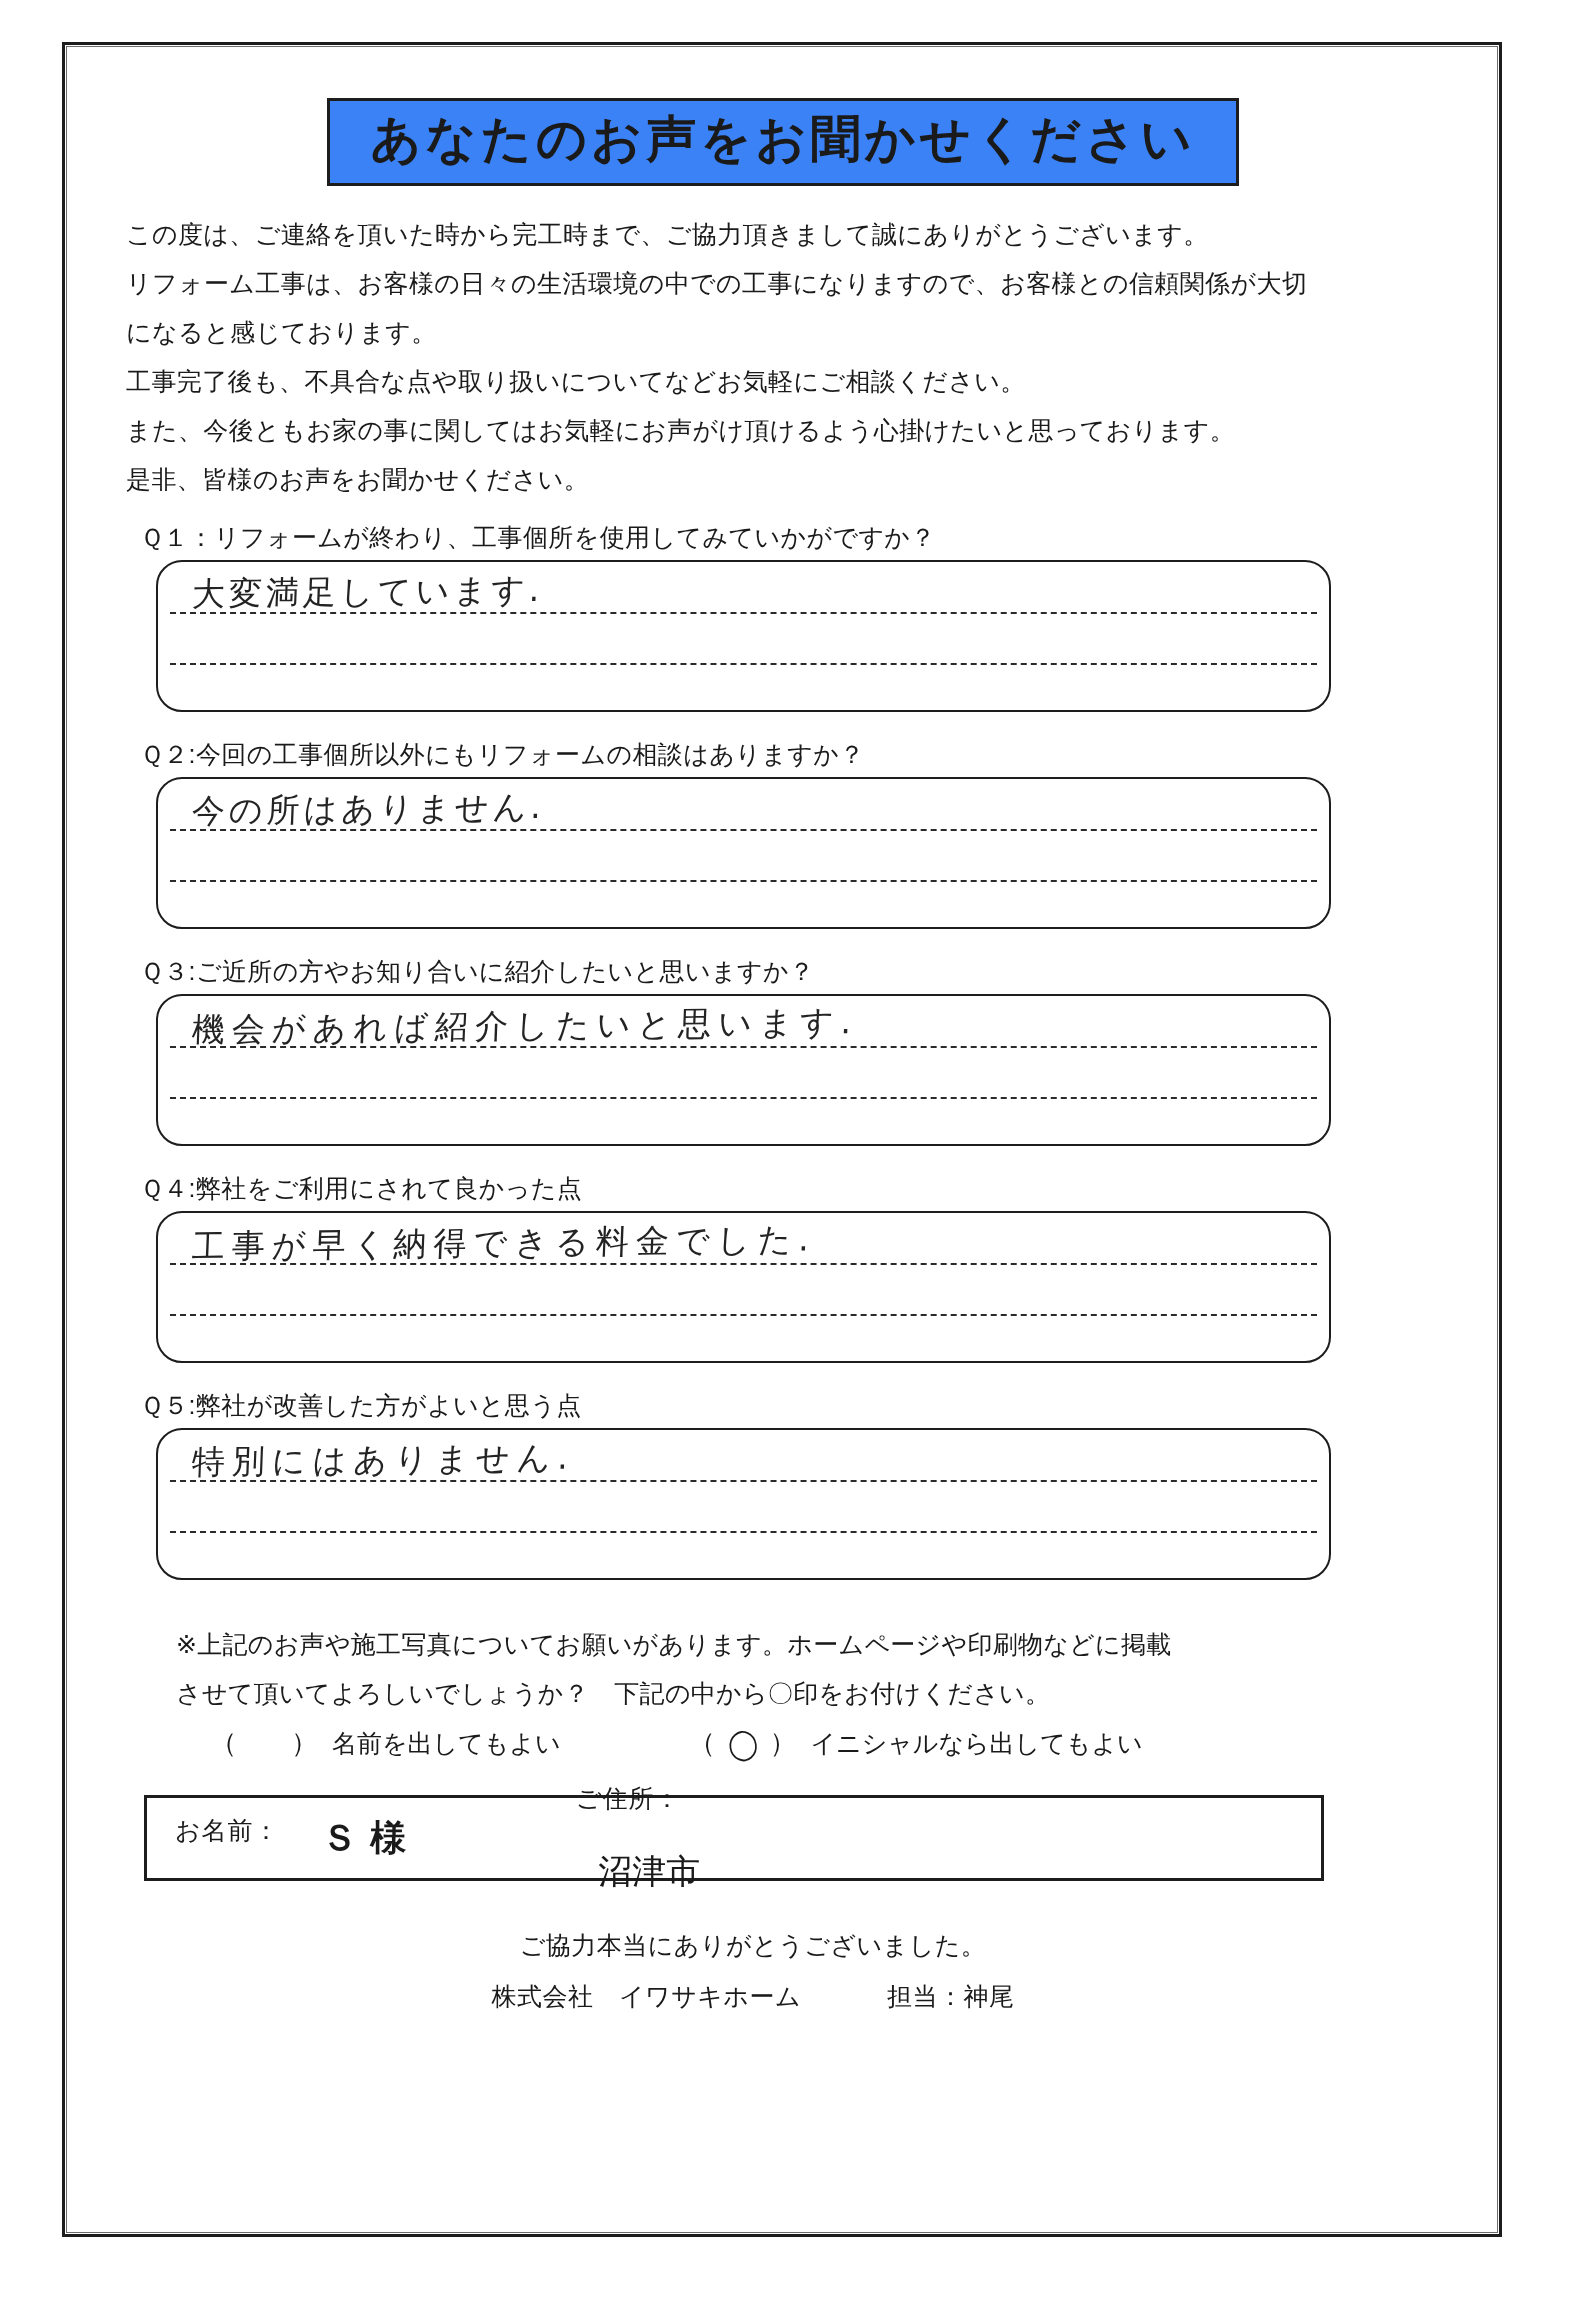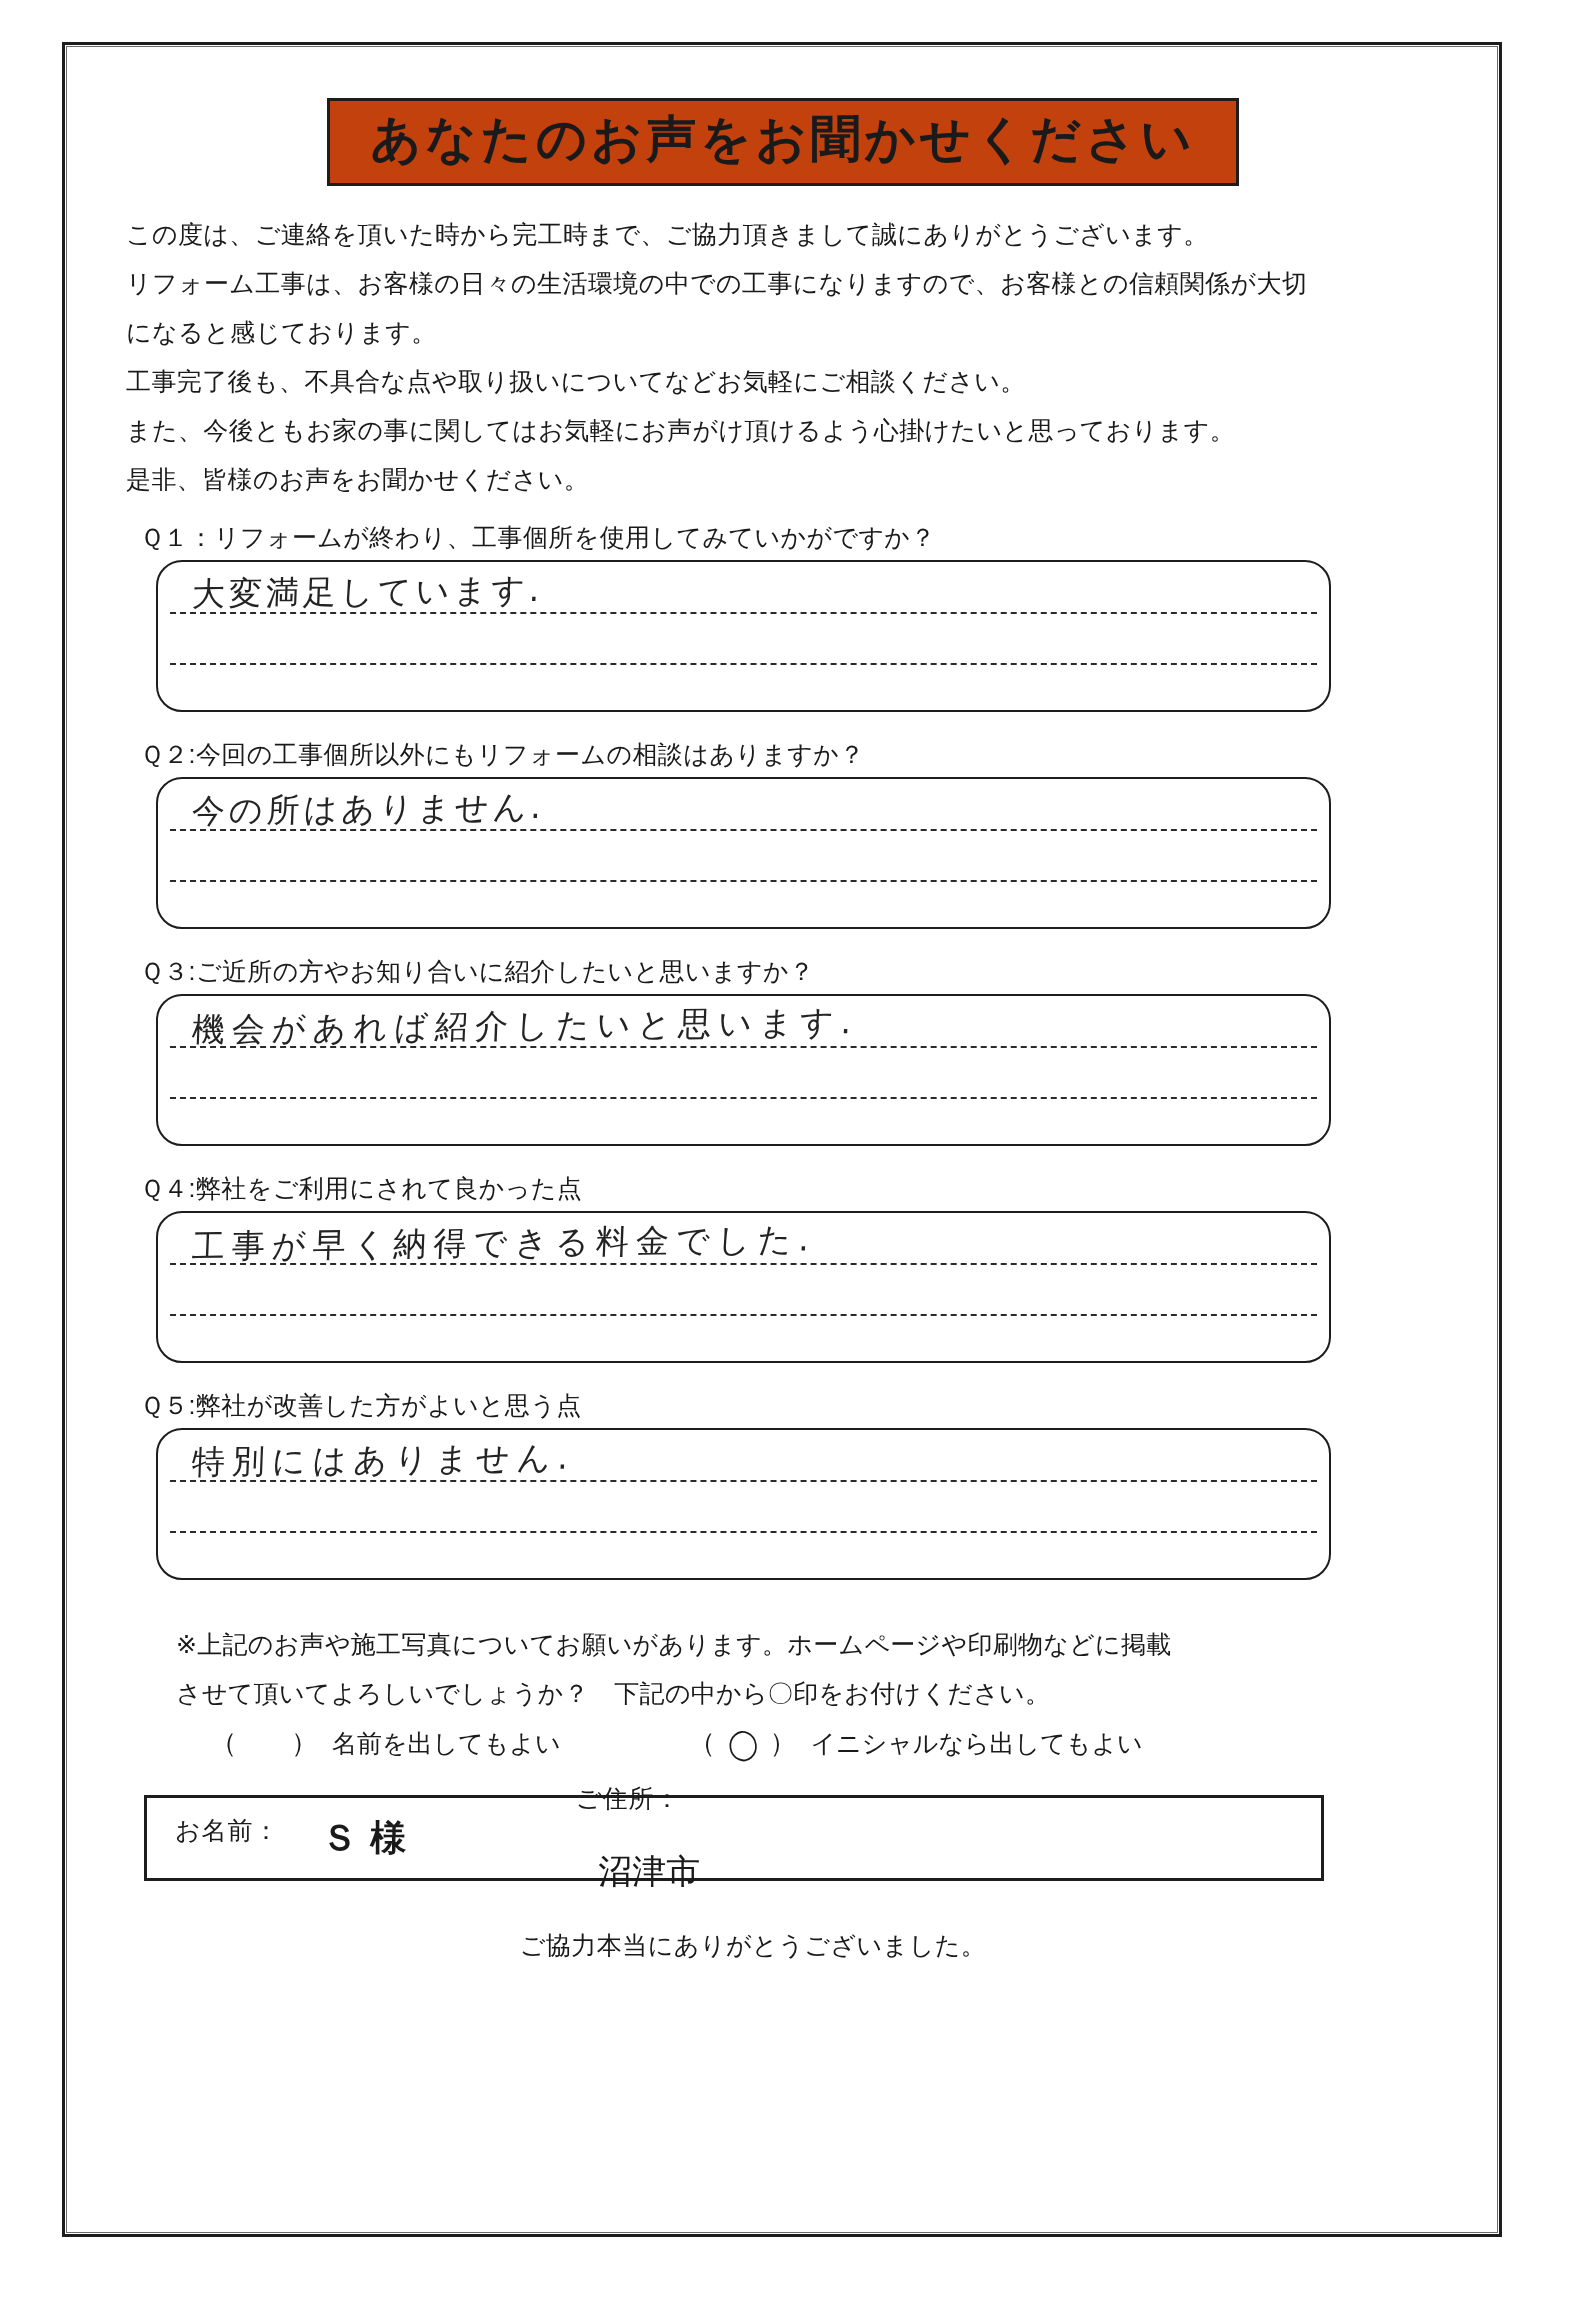--- a/index.html
+++ b/index.html
@@ -49,21 +49,21 @@
 
   
   .title-wrap {
     display: flex;
     justify-content: center;
     margin-top: 18px;
   }
   .title-box {
     border: 3px solid #1d1d1d;
     padding: 10px 40px 16px 40px;
-    background: #c2410c;
+    background: #3b82f6;
   }
   .title-box .title-text {
     font-size: 50px;
     font-weight: 700;
     letter-spacing: 4px;
     line-height: 1.12;
     white-space: nowrap;
     font-family: "DejaVu Serif", "Liberation Serif", serif;
   }
 
@@ -322,16 +322,22 @@
         <span class="id-value">Ｓ 様</span>
       </div>
       <div class="id-field addr">
         <span class="id-label">ご住所：</span>
         <span class="id-value small">沼津市</span>
       </div>
     </div>
 
     <div class="footer">
       <p>ご協力本当にありがとうございました。</p>
+      <p>
+        <span class="company-line">
+          <span>株式会社　イワサキホーム</span>
+          <span>担当：神尾</span>
+        </span>
+      </p>
     </div>
 
   </div>
 </div>
 
 </body></html>

